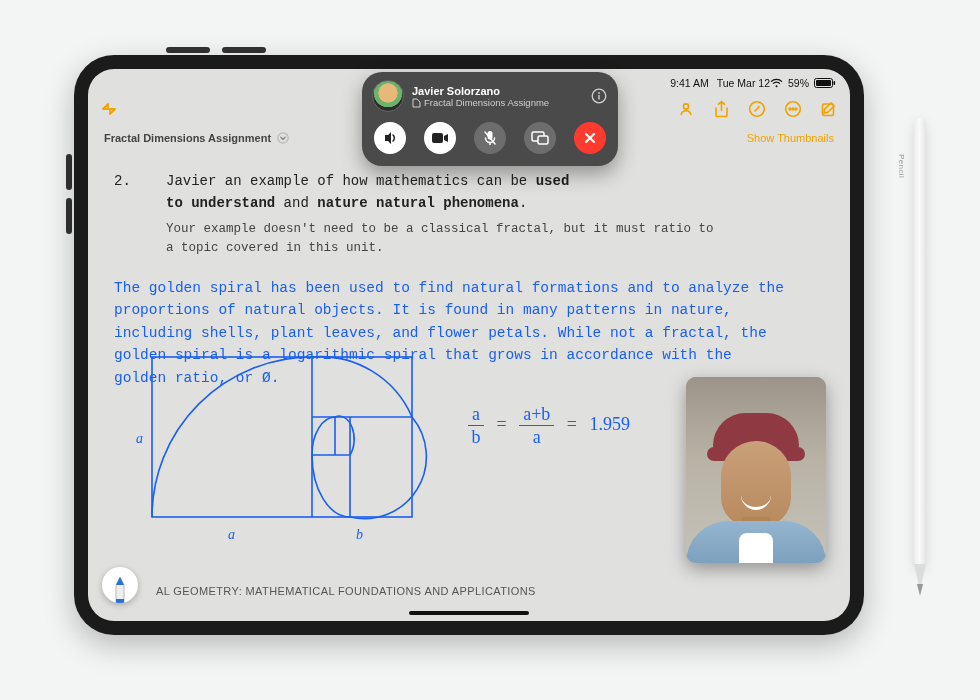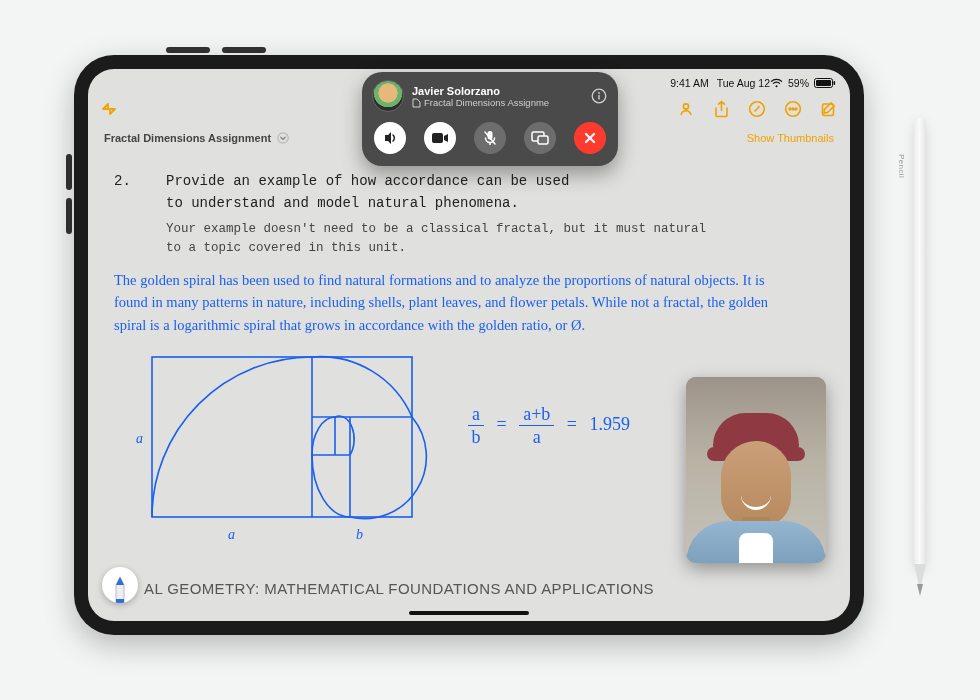--- a/index.html
+++ b/index.html
@@ -23,34 +23,34 @@
   .icon{display:inline-flex;align-items:center;justify-content:center}
   
   .titlebar{display:flex;justify-content:space-between;align-items:center;height:26px;padding:0 16px 6px}
   .doc-title{font-size:11px;font-weight:600;color:#444;display:flex;align-items:center;gap:6px}
   .show-thumbs{font-size:11px;color:#f0a300}
   
   .doc{position:relative;padding:14px 26px 0}
   .q-row{display:flex;gap:28px;font-family:"Courier New",monospace;color:#222;font-size:14px;line-height:1.55}
   .q-num{width:24px}
   .q-text{max-width:560px}
-  .bold{font-weight:400}
+  .bold{font-weight:700}
   .q-hint{font-family:"Courier New",monospace;color:#444;font-size:12.5px;line-height:1.45;margin:6px 0 10px 52px;max-width:560px}
-  .handwriting{font-family:Liberation Serif, serif;color:#1a5fef;font-size:14.5px;line-height:1.55;max-width:670px;margin-top:12px}
+  .handwriting{font-family:Liberation Mono, monospace;color:#1a5fef;font-size:14.5px;line-height:1.55;max-width:670px;margin-top:20px}
   
   .diagram{position:absolute;left:44px;top:190px}
   .diagram text{font-family:"Segoe Script","Bradley Hand",cursive;fill:#1a5fef;font-size:14px;font-style:italic}
   
   .equation{position:absolute;left:380px;top:248px;color:#1a5fef;font-family:"Segoe Script","Bradley Hand",cursive;font-size:18px}
   .frac{display:inline-block;text-align:center;vertical-align:middle;line-height:1}
   .frac .top{display:block;border-bottom:1.5px solid #1a5fef;padding:0 4px 2px}
   .frac .bot{display:block;padding-top:2px}
   .eq-eq{margin:0 8px}
   
-  .footer-text{position:absolute;left:56px;bottom:24px;font-size:15px;letter-spacing:.4px;color:#555}
+  .footer-text{position:absolute;left:68px;bottom:24px;font-size:11px;letter-spacing:.4px;color:#555}
   
   .pentool{position:absolute;left:14px;bottom:18px;width:36px;height:36px;border-radius:50%;background:#fff;box-shadow:0 2px 6px rgba(0,0,0,.25);display:flex;align-items:flex-end;justify-content:center;overflow:hidden}
   .pentool svg{margin-bottom:-4px}
   
   .home-ind{position:absolute;left:50%;bottom:6px;transform:translateX(-50%);width:120px;height:4px;border-radius:2px;background:#111}
   
   .ft-hud{position:absolute;left:50%;top:72px;transform:translateX(-50%);width:236px;background:#4a4a4a;border-radius:20px;padding:8px 10px 12px;color:#fff;box-shadow:0 8px 20px rgba(0,0,0,.35)}
   .ft-top{display:flex;align-items:center;gap:8px}
   .ft-avatar{width:30px;height:30px;border-radius:50%;background:radial-gradient(circle at 50% 40%,#e6b97a 0 40%,#6bb36b 42% 60%,#2d2d2d 62% 100%);border:1px solid #666;flex:none}
   .ft-meta{flex:1;min-width:0}
@@ -87,21 +87,21 @@
   <span class="btn-top2"></span>
   <span class="btn-left1"></span>
   <span class="btn-left2"></span>
 
   <div class="ipad">
     <div class="screen">
 
       <div class="statusbar">
         <div class="sb-left">
           <span>9:41 AM</span>
-          <span>Tue Aug 12</span>
+          <span>Tue Mar 12</span>
         </div>
         <div class="sb-right">
           <span class="icon">
             <svg width="13" height="10" viewBox="0 0 13 10">
                 <path d="M6.5 9.2a1 1 0 100-2 1 1 0 000 2zm-3-3.1a4.3 4.3 0 016 0l.9-.9a5.6 5.6 0 00-7.8 0l.9.9zm-2-2a7 7 0 0110 0l.9-.9a8.4 8.4 0 00-11.8 0l.9.9z" fill="#111"></path>
               </svg>
           </span>
           <span>59%</span>
           <span class="icon">
             <svg width="22" height="10" viewBox="0 0 22 10">
@@ -166,25 +166,25 @@
               </svg>
           </span>
         </div>
         <span class="show-thumbs">Show Thumbnails</span>
       </div>
 
       <div class="doc">
         <div class="q-row">
           <div class="q-num">2.</div>
           <div class="q-text">
-            <span>Provide an example of how accordance can be </span><span class="bold">used</span><br>
-            <span class="bold">to understand</span><span> and </span><span class="bold">model natural phenomena</span><span>.</span>
+            <span>Javier an example of how mathematics can be </span><span class="bold">used</span><br>
+            <span class="bold">to understand</span><span> and </span><span class="bold">nature natural phenomena</span><span>.</span>
           </div>
         </div>
-        <div class="q-hint">Your example doesn't need to be a classical fractal, but it must natural to a topic covered in this unit.</div>
+        <div class="q-hint">Your example doesn't need to be a classical fractal, but it must ratio to a topic covered in this unit.</div>
         <div class="handwriting">The golden spiral has been used to find natural formations and to analyze the proportions of natural objects. It is found in many patterns in nature, including shells, plant leaves, and flower petals. While not a fractal, the golden spiral is a logarithmic spiral that grows in accordance with the golden ratio, or Ø.</div>
 
         <div class="diagram">
           <svg width="300" height="200" viewBox="0 0 300 200">
             <g stroke="#1a5fef" stroke-width="1.6" fill="none">
               <rect x="20" y="10" width="260" height="160"></rect>
               <line x1="180" y1="10" x2="180" y2="170"></line>
               <line x1="180" y1="70" x2="280" y2="70"></line>
               <line x1="218" y1="70" x2="218" y2="170"></line>
               <line x1="180" y1="108" x2="218" y2="108"></line>

